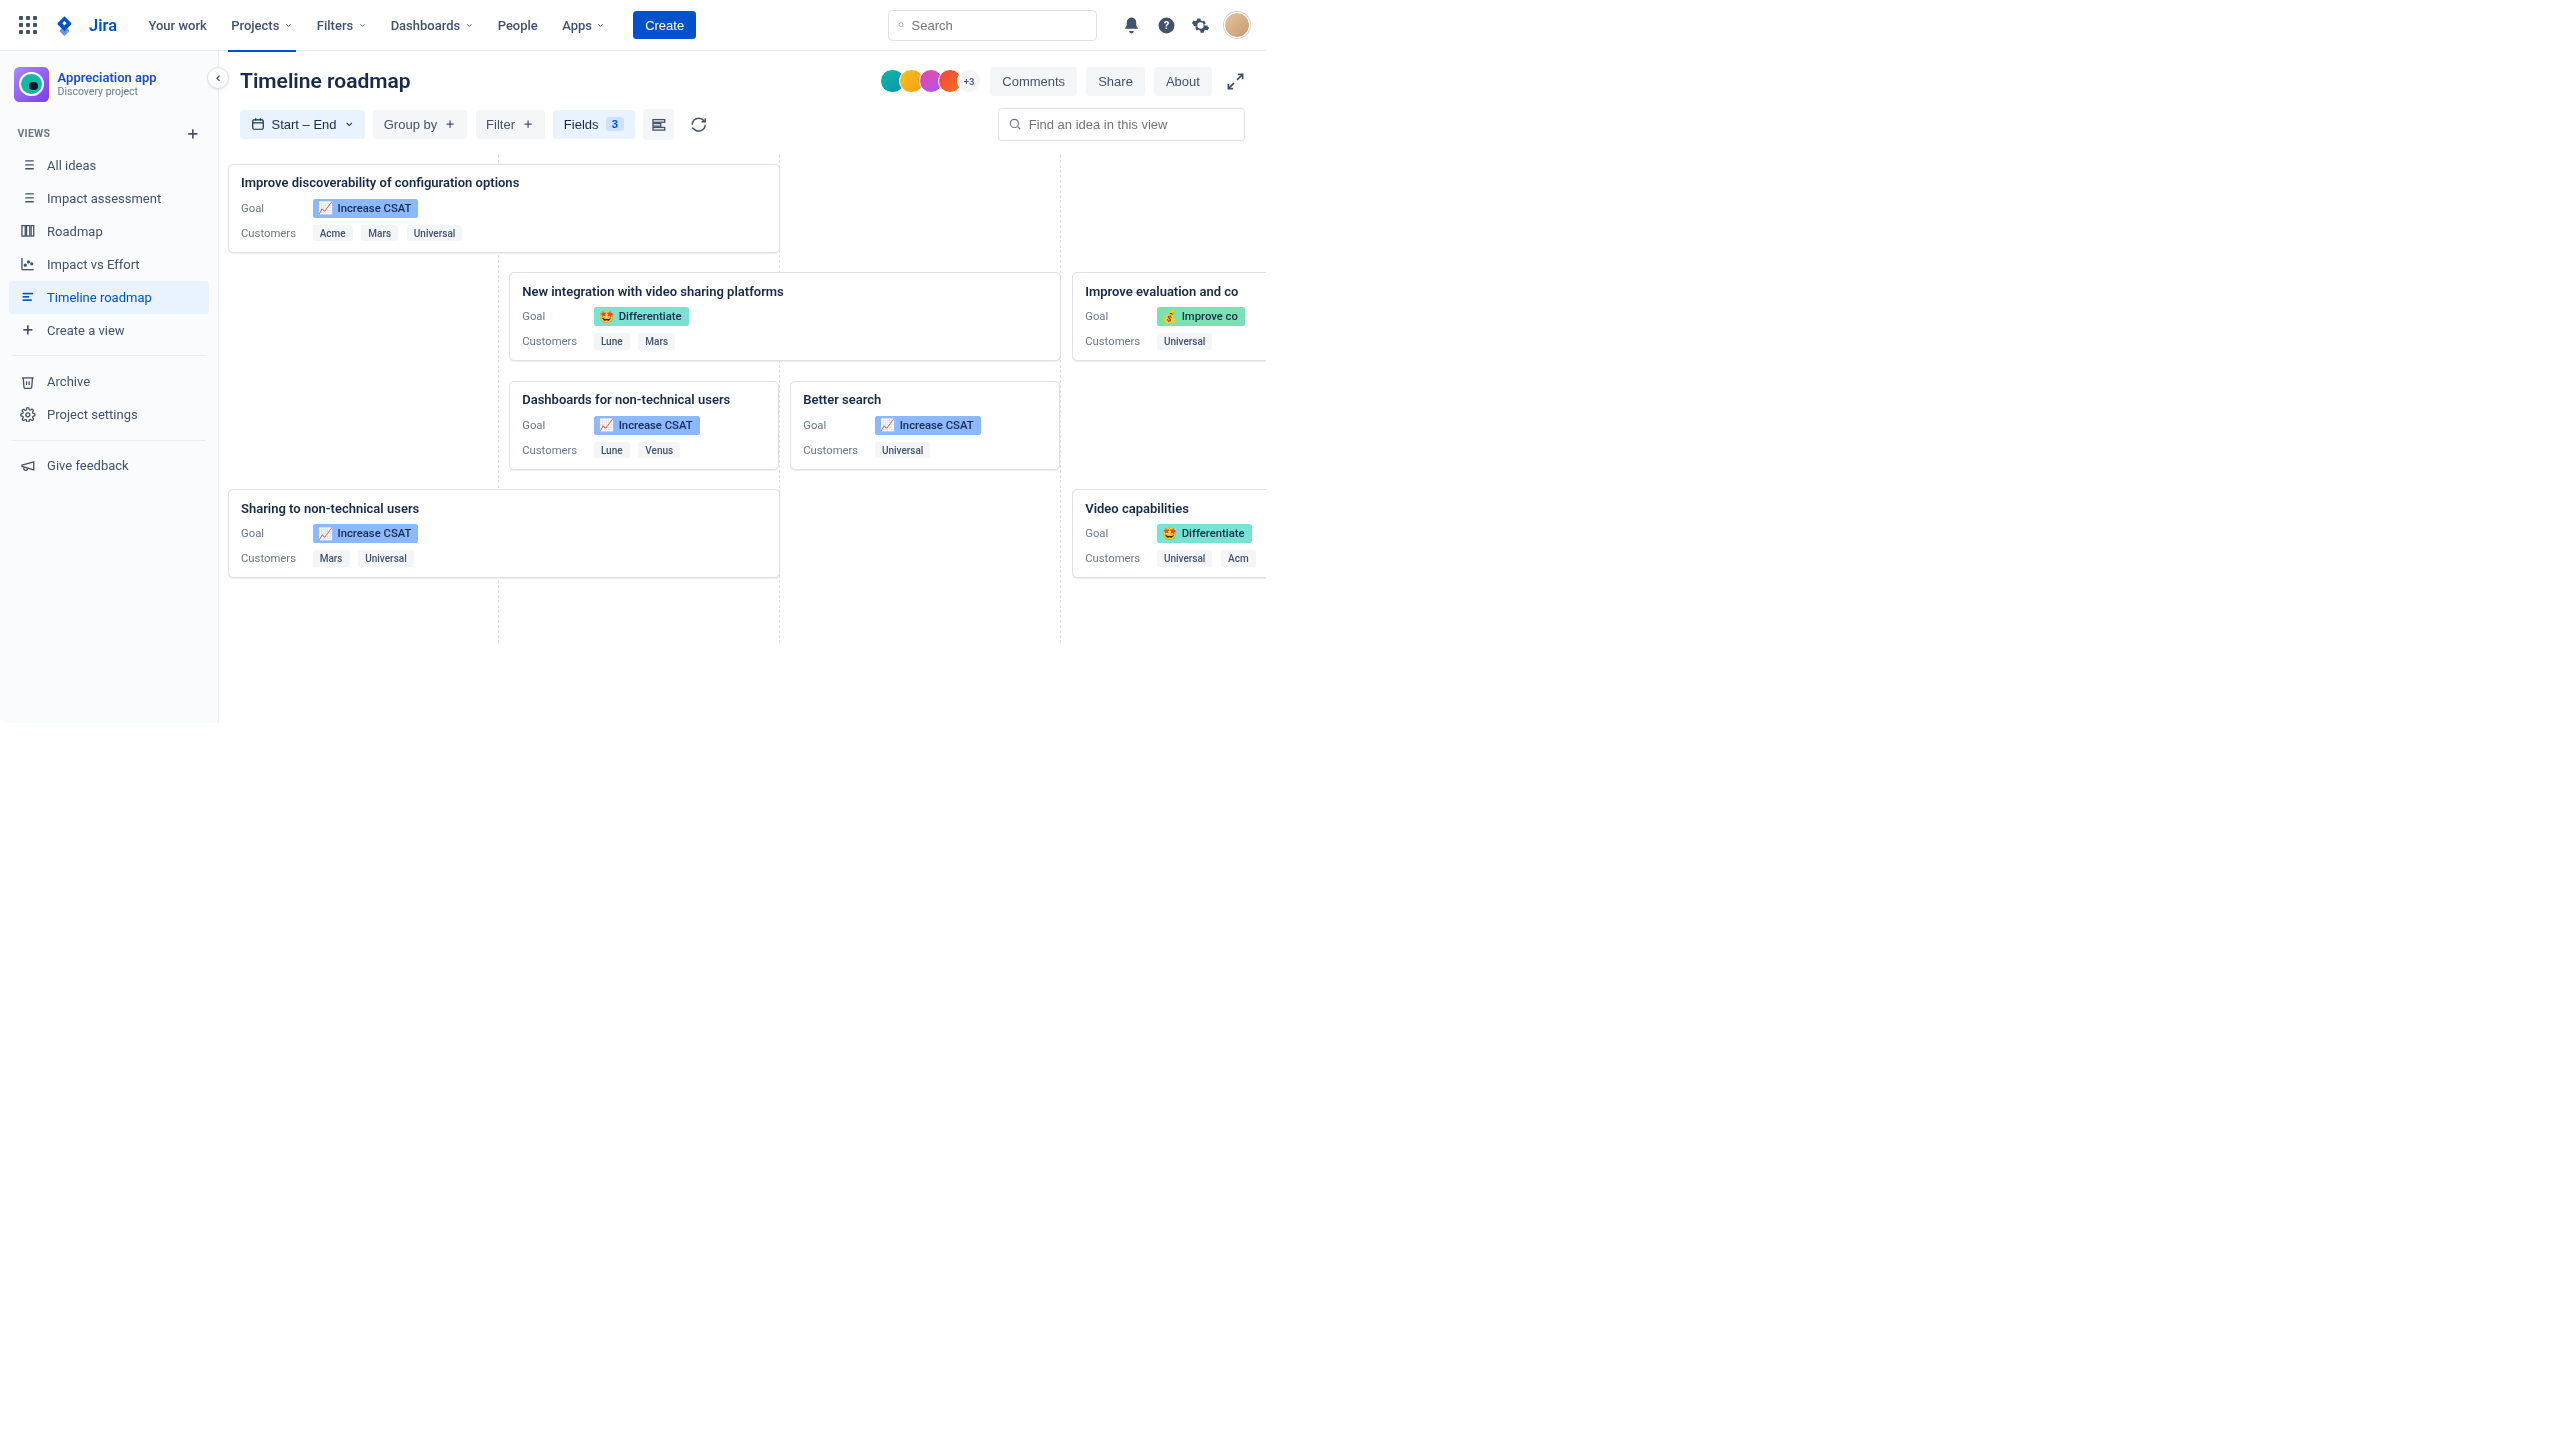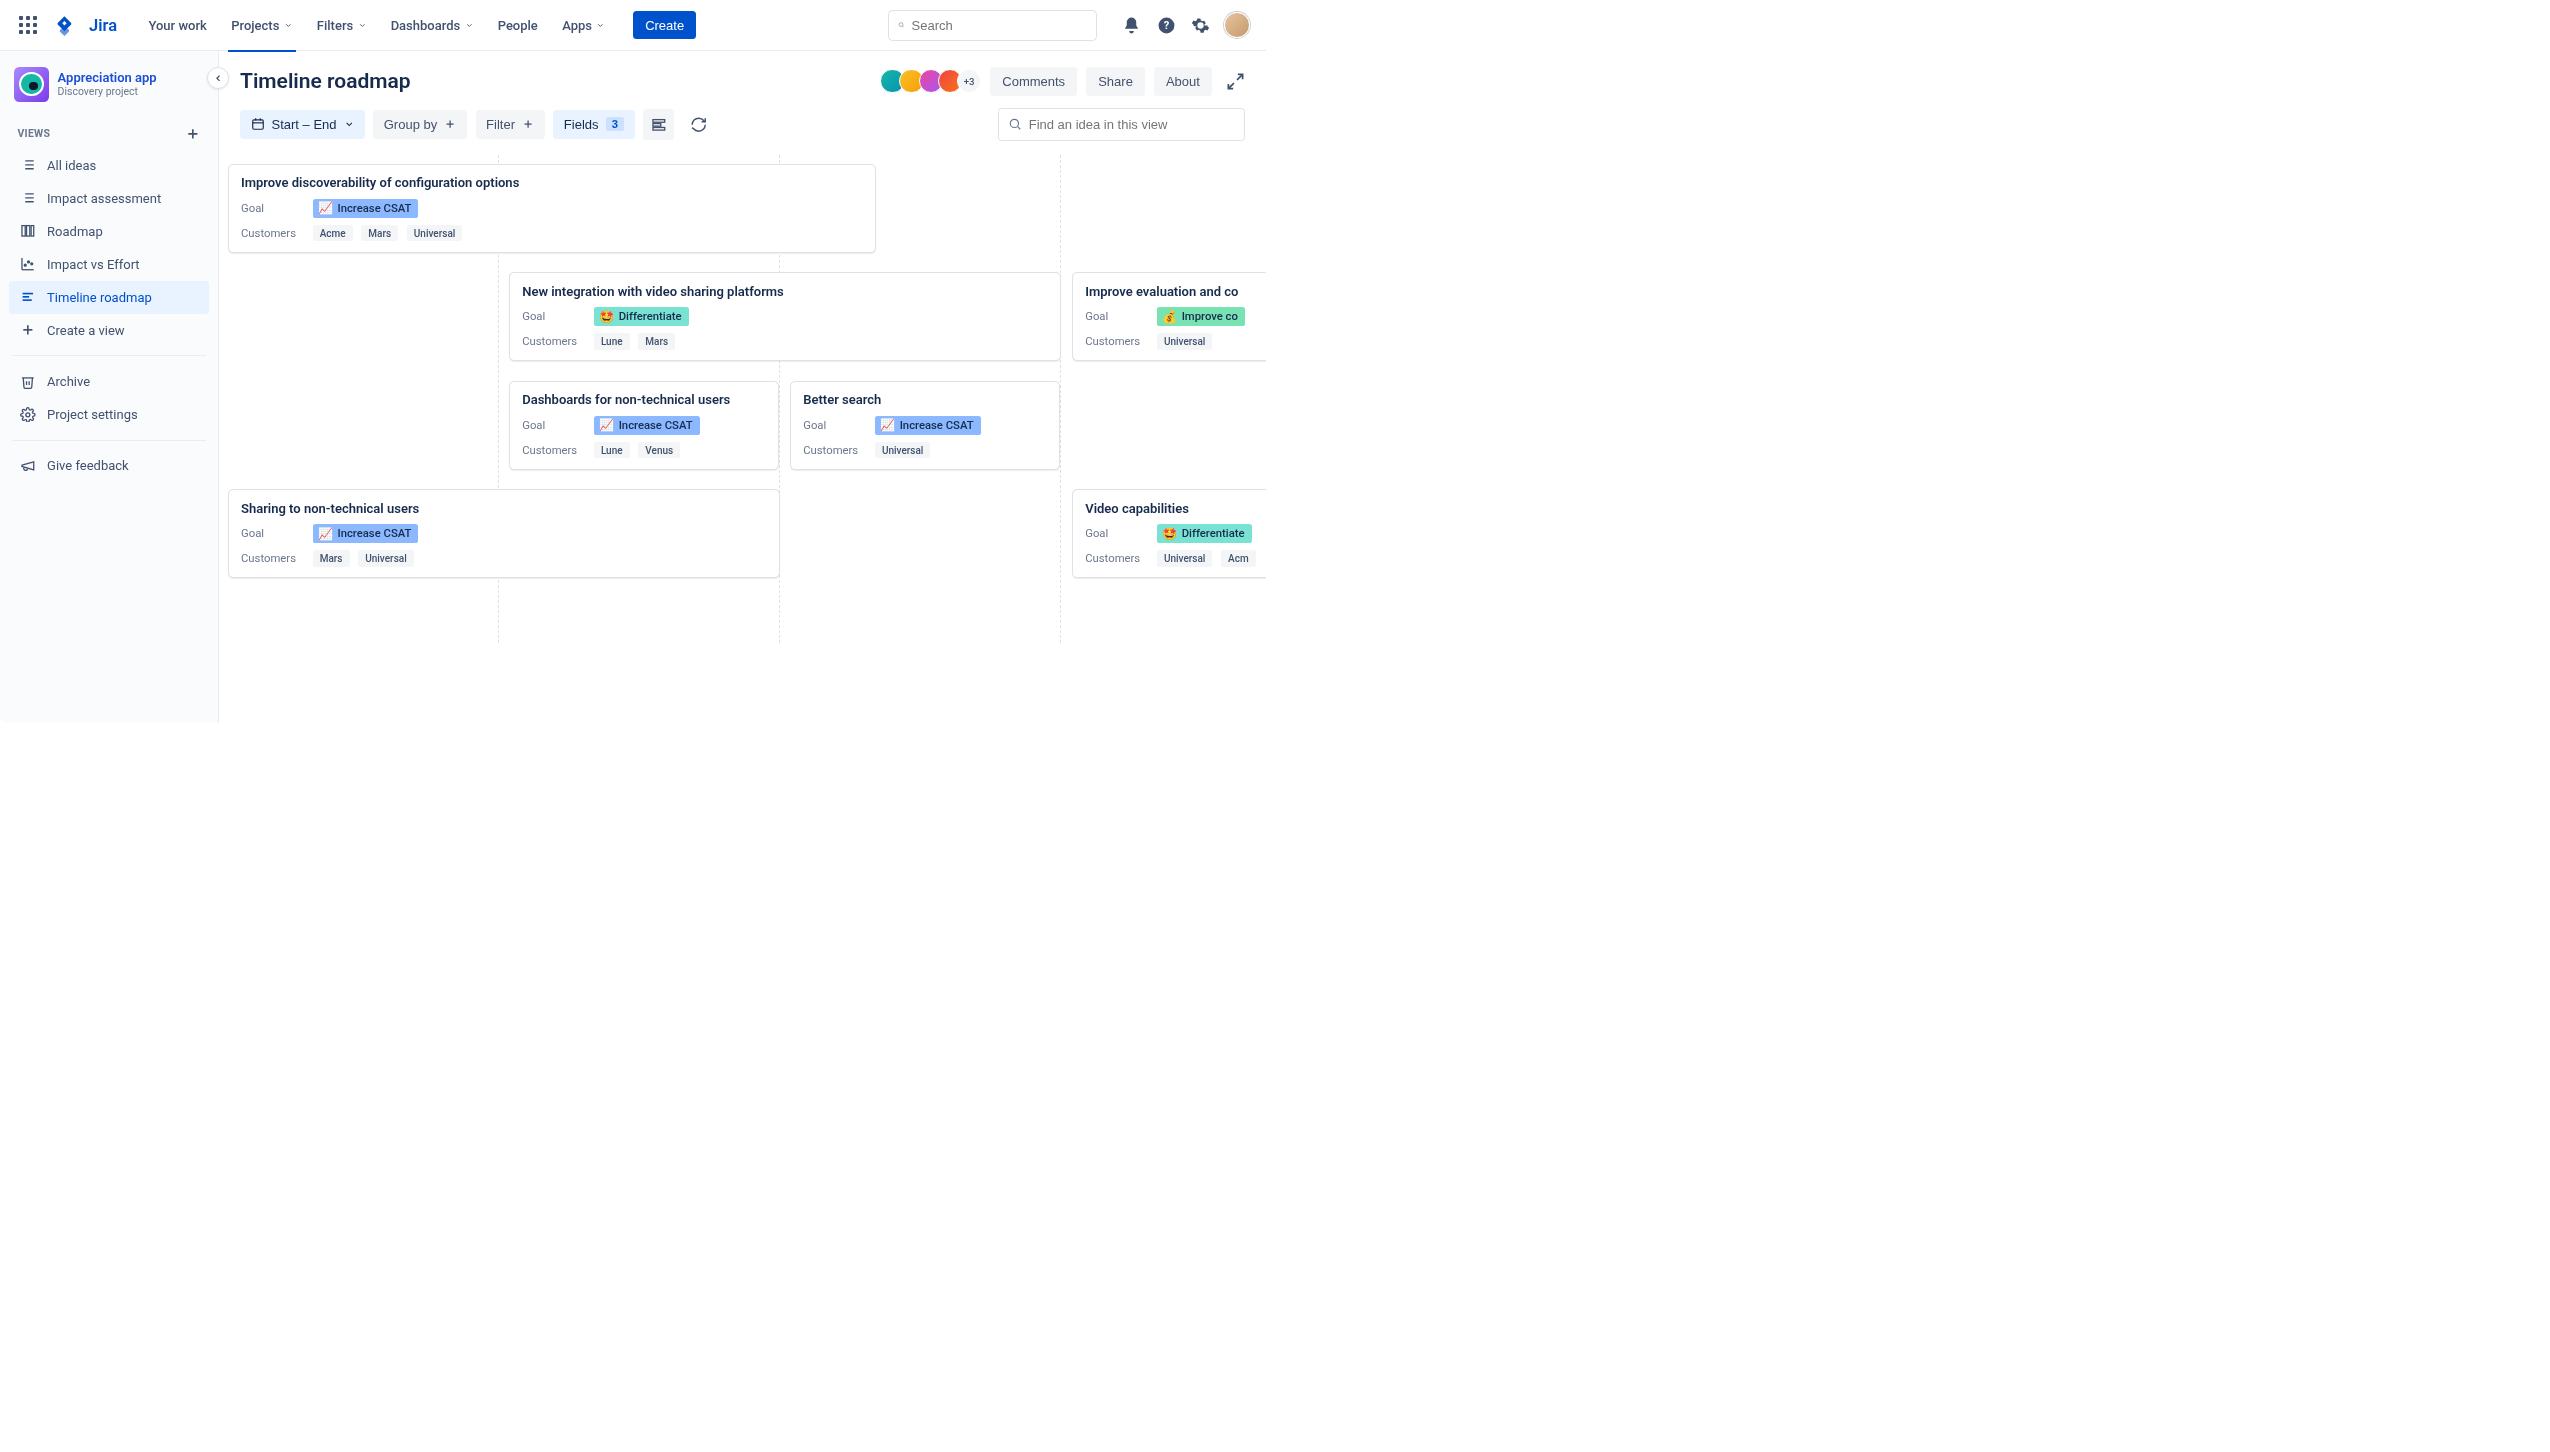--- a/index.html
+++ b/index.html
@@ -405,21 +405,21 @@
 
       <div class="timeline-wrap">
         <div class="lanes" style="height:488px;">
           <div class="lane-bg">
             <div class="vline l1"></div>
               <div class="vline l2"></div>
               <div class="vline l3"></div>
           </div>
           <div class="cards-area" id="cards-area">
               <div class="row" style="height:98px">
-                <div class="card" style="left:-12.2px;width:648px">
+                <div class="card" style="left:-12.2px;width:552px">
                   <div class="card-title">Improve discoverability of configuration options</div>
                   <div class="field-row">
                     <span class="field-label" style="width:63px">Goal</span>
                     <span class="goal-tag goal-csat">
                       <span class="emoji">📈</span>
                       <span>Increase CSAT</span>
                     </span>
                   </div>
                   <div class="field-row" style="margin-bottom:0">
                     <span class="field-label" style="width:63px">Customers</span>

